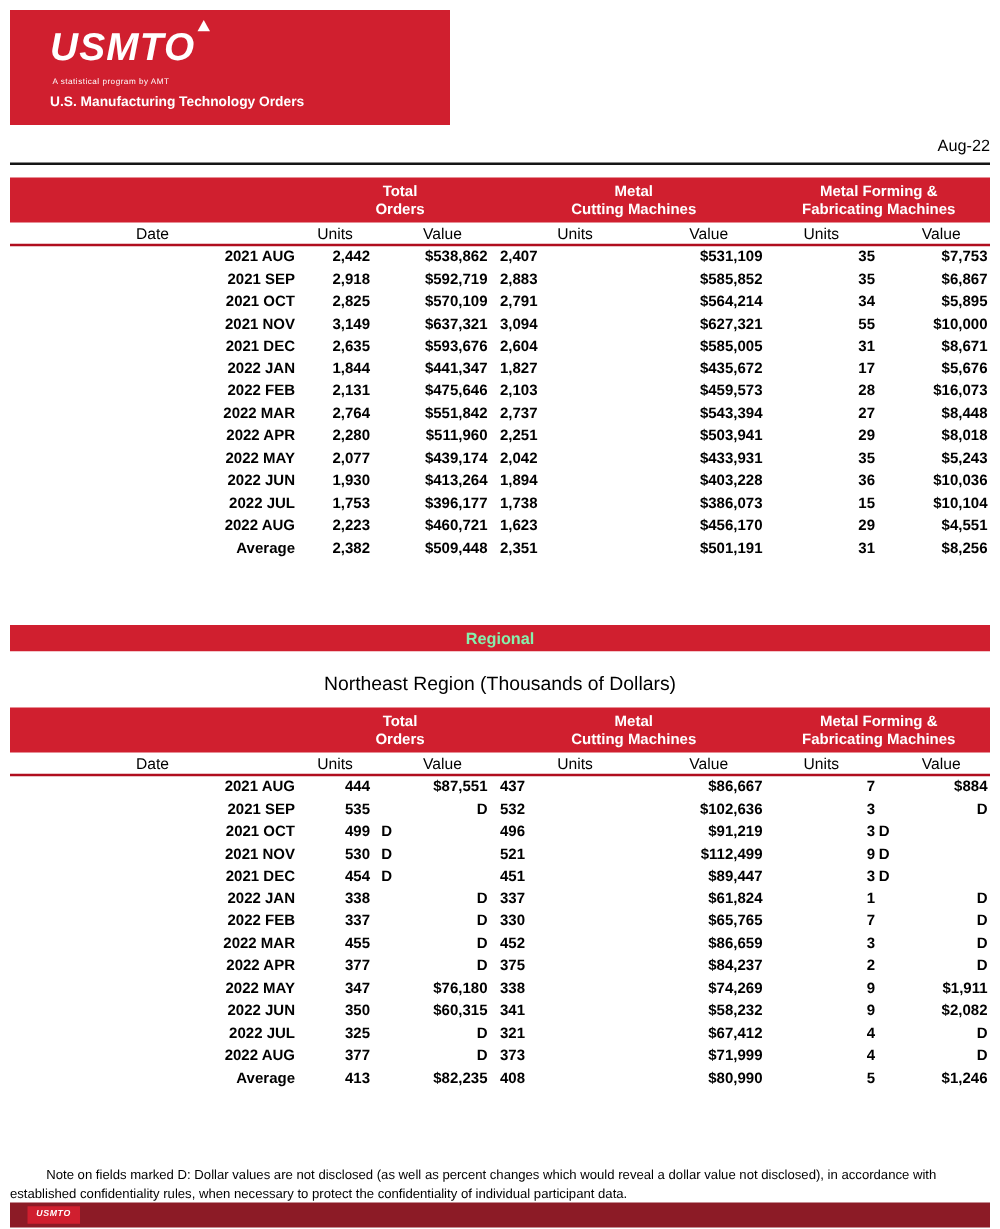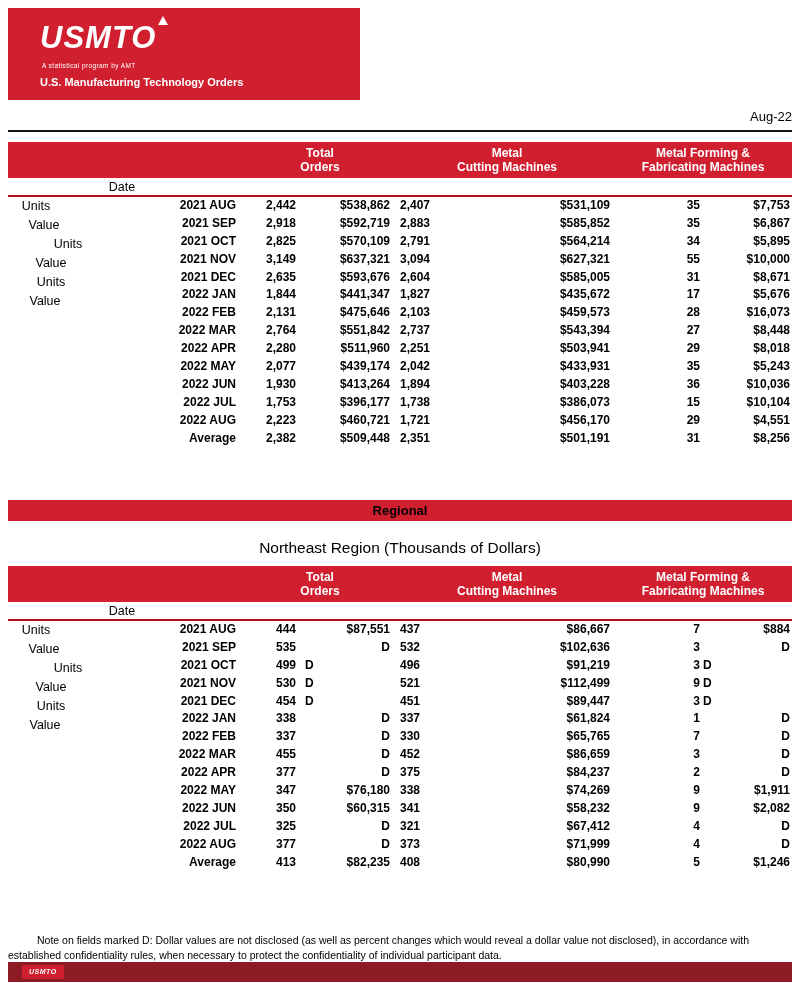--- a/index.html
+++ b/index.html
@@ -31,37 +31,37 @@
   .table-section{position:absolute;left:8px;width:784px;}
   #national{top:142px;}
   #northeast{top:530px;}
   .table-title{height:36px;line-height:24px;padding-top:6px;text-align:center;font-size:15.5px;}
   .group-bar{height:36px;background:var(--red);color:#fff;display:flex;align-items:center;
     font-size:12px;font-weight:bold;text-align:center;line-height:14px;}
   .gc-date{width:232px;}
   .gc-1{width:160px;}
   .gc-2{width:214px;}
   .gc-3{width:178px;}
-  .subhead{display:flex;height:19px;line-height:19px;font-size:12.5px;border-bottom:2px solid var(--line-red);flex-direction:column;}
+  .subhead{display:flex;height:19px;line-height:19px;font-size:12.5px;border-bottom:2px solid var(--line-red);}
   .subhead span{text-align:center;}
   .trow{display:flex;height:17.9px;line-height:17.9px;font-size:12px;font-weight:bold;}
   .cell{display:block;}
   .c-date{width:232px;text-align:right;padding-right:4px;}
   .c-u1{width:64px;text-align:right;padding-right:8px;}
   .c-f1{width:14px;text-align:left;padding-left:1px;}
   .c-v1{width:82px;text-align:right;padding-right:10px;}
   .c-u2{width:124px;padding-right:4px;}
   .c-v2{width:90px;text-align:right;padding-right:4px;}
   .c-u3{width:88px;text-align:right;padding-right:2px;}
   .c-f2{width:14px;text-align:left;padding-left:1px;}
   .c-v3{width:76px;text-align:right;padding-right:2px;}
 
   
   .banner{position:absolute;top:500px;left:8px;width:784px;height:21px;background:var(--red);
-    color:#000000;font-weight:bold;font-size:13px;text-align:center;line-height:21px;}
+    color:#86efac;font-weight:bold;font-size:13px;text-align:center;line-height:21px;}
 
   
   .note{position:absolute;top:933px;left:8px;width:784px;font-size:10.5px;line-height:14.5px;}
   .note-label{font-weight:normal;padding-left:29px;}
 
   
   .footer{position:absolute;left:8px;right:8px;bottom:1px;height:20px;background:var(--maroon);}
   .footer-logo{position:absolute;left:14px;top:3px;height:14px;background:var(--red);color:#fff;
     font-size:7px;font-weight:bold;font-style:italic;line-height:14px;padding:0 7px;letter-spacing:.5px;}
 </style>
@@ -237,21 +237,21 @@
         <span class="cell c-v2">$386,073</span>
         <span class="cell c-u3">15</span>
         <span class="cell c-f2"></span>
         <span class="cell c-v3">$10,104</span>
       </div>
       <div class="trow">
         <span class="cell c-date">2022 AUG</span>
         <span class="cell c-u1">2,223</span>
         <span class="cell c-f1"></span>
         <span class="cell c-v1">$460,721</span>
-        <span class="cell c-u2">1,721</span>
+        <span class="cell c-u2">1,623</span>
         <span class="cell c-v2">$456,170</span>
         <span class="cell c-u3">29</span>
         <span class="cell c-f2"></span>
         <span class="cell c-v3">$4,551</span>
       </div>
       <div class="trow">
         <span class="cell c-date">Average</span>
         <span class="cell c-u1">2,382</span>
         <span class="cell c-f1"></span>
         <span class="cell c-v1">$509,448</span>

